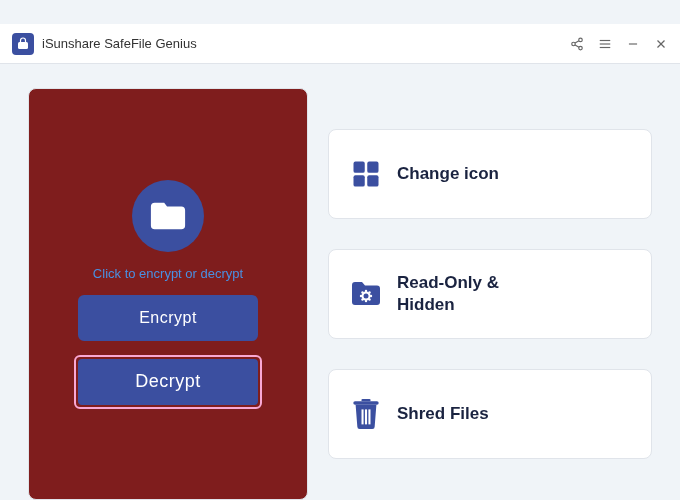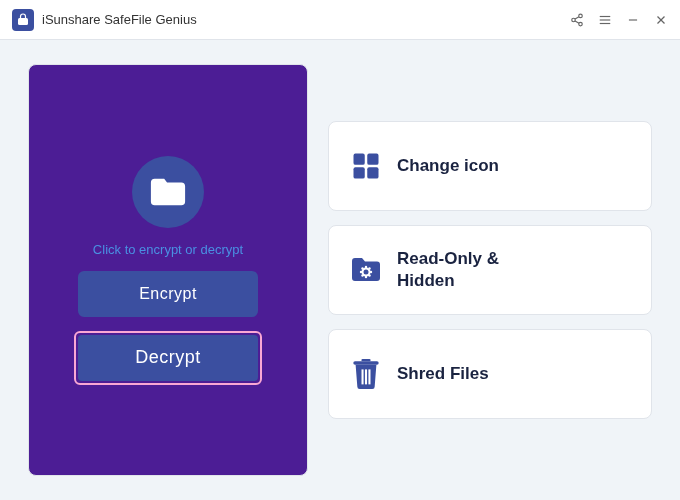--- a/index.html
+++ b/index.html
@@ -14,20 +14,21 @@
 
     
     .title-bar {
       display: flex;
       align-items: center;
       background: #ffffff;
       height: 40px;
       padding: 0 12px;
       border-bottom: 1px solid #e0e4ea;
       user-select: none;
+      margin-top: 24px;
     }
 
     .title-bar-logo {
       width: 22px;
       height: 22px;
       background: #3b4fa0;
       border-radius: 4px;
       display: flex;
       align-items: center;
       justify-content: center;
@@ -65,21 +66,21 @@
     .main-content {
       display: flex;
       flex-direction: row;
       gap: 20px;
       padding: 24px 28px;
       height: calc(500px - 40px);
     }
 
     
     .left-panel {
-      background: #4c1d95;
+      background: #7f1d1d;
       border-radius: 8px;
       border: 1px solid #e0e4ea;
       display: flex;
       flex-direction: column;
       align-items: center;
       justify-content: center;
       padding: 28px 24px;
       flex: 0 0 280px;
       gap: 14px;
     }
@@ -136,21 +137,21 @@
       font-weight: 500;
       cursor: pointer;
       letter-spacing: 0.5px;
       display: block;
     }
 
     
     .right-panel {
       display: flex;
       flex-direction: column;
-      gap: 14px;
+      gap: 30px;
       flex: 1;
       justify-content: center;
     }
 
     .action-card {
       background: #ffffff;
       border-radius: 8px;
       border: 1px solid #e0e4ea;
       display: flex;
       align-items: center;

